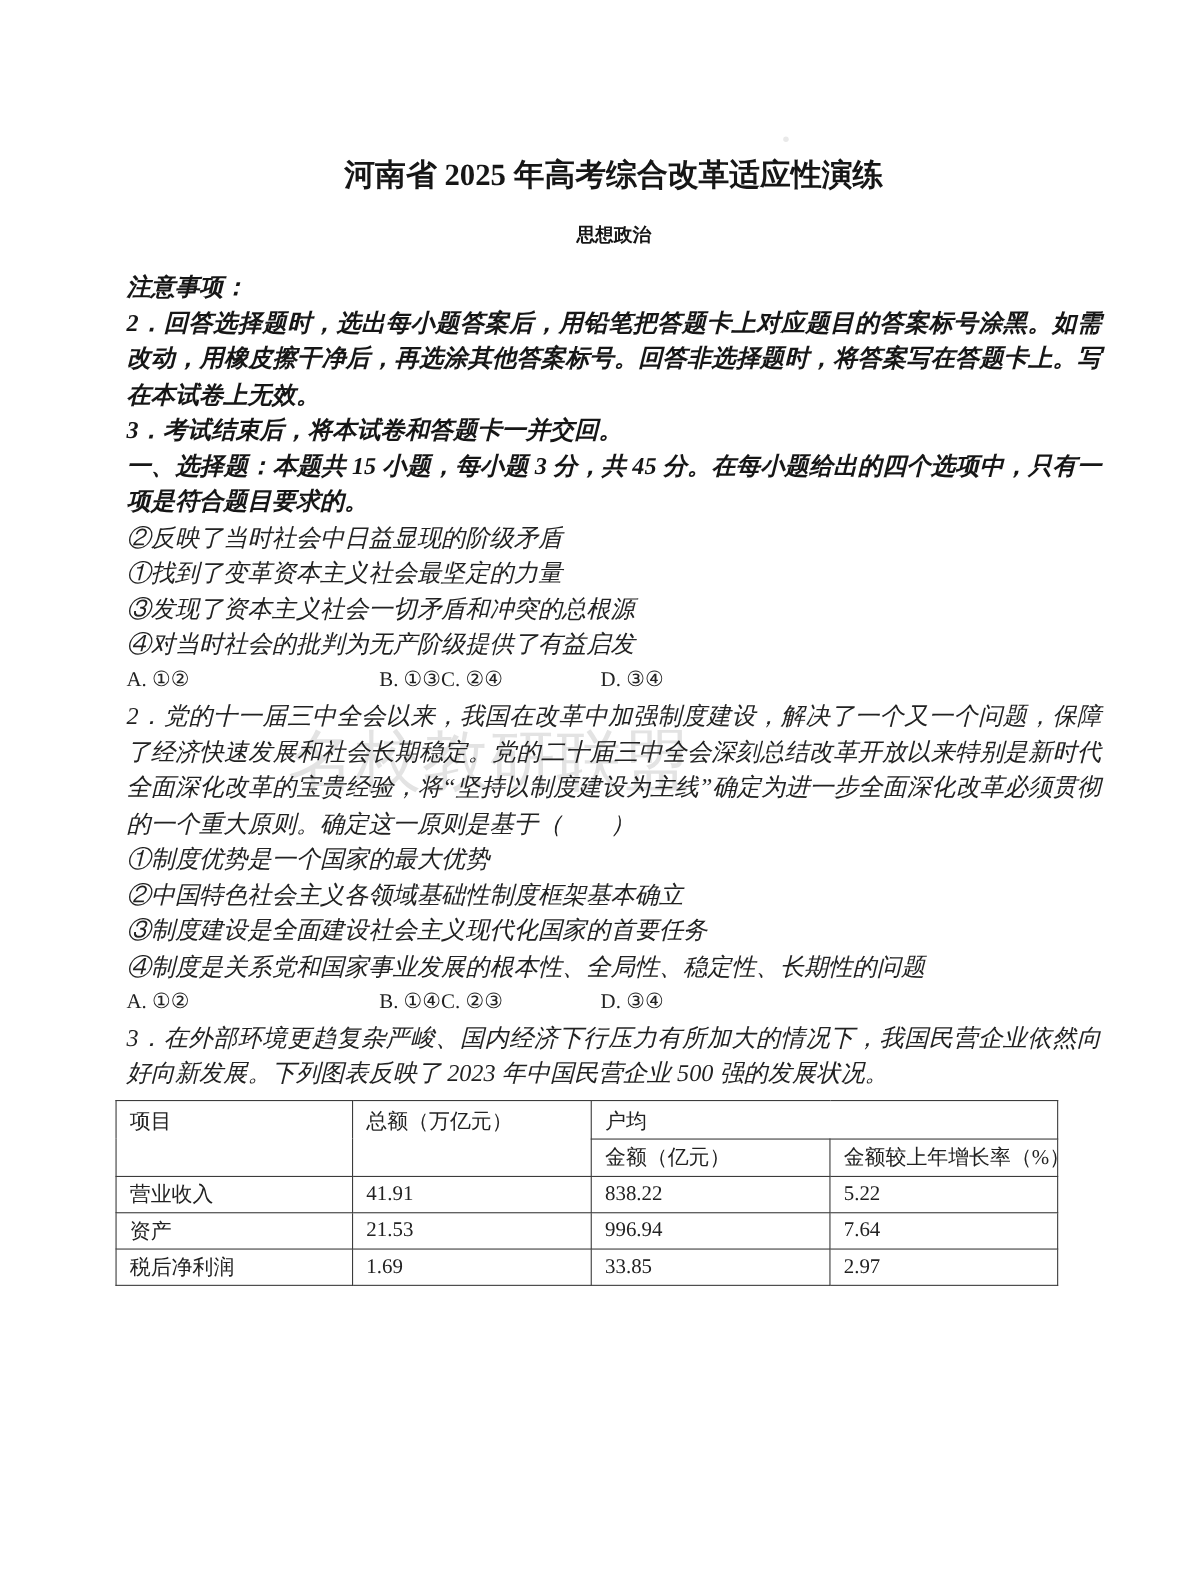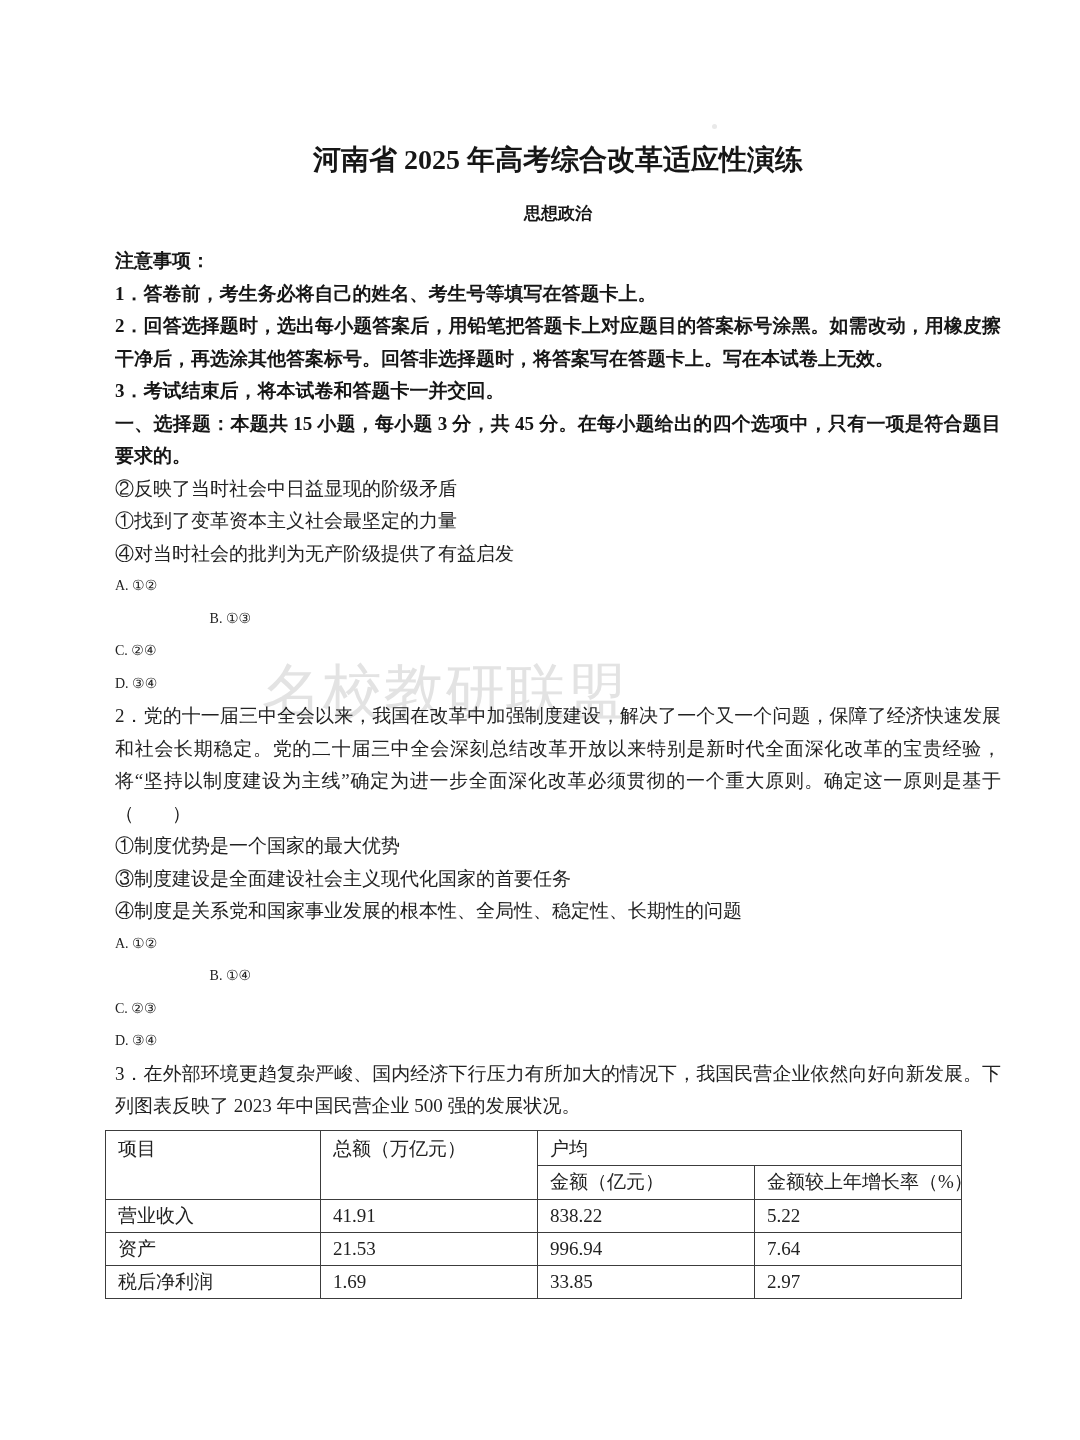--- a/index.html
+++ b/index.html
@@ -53,33 +53,33 @@
   .subtitle {
     text-align: center;
     font-size: 17px;
     font-weight: bold;
     line-height: 33px;
     margin-bottom: 15px;
     color: #161616;
   }
 
   p.line {
-    font-size: 19px;
+    font-size: 22px;
     line-height: 32.5px;
     text-align: justify;
     color: #222222;
+    font-style: italic;
   }
   p.bold { font-weight: bold; color: #161616; }
 
   .options {
     display: flex;
-    font-size: 14px;
+    font-size: 19px;
     line-height: 32.5px;
     color: #222222;
-    flex-direction: column;
   }
   .options span:nth-child(1) { width: 150px; }
   .options span:nth-child(2) { width: 136px; text-align: right; }
   .options span:nth-child(3) { width: 145px; }
 
   table.data-table {
     border-collapse: collapse;
     width: 856px;
     margin-left: -10px;
     margin-top: 7px;
@@ -105,38 +105,39 @@
 
   <div class="watermark">名校教研联盟</div>
   <div class="faint-dot"></div>
 
   <div class="content">
 
     <div class="title">河南省 2025 年高考综合改革适应性演练</div>
     <div class="subtitle">思想政治</div>
 
     <p class="line bold">注意事项：</p>
-    <p class="line bold">1．答卷前，考生务必将自己的姓名、考生号等填写在答题卡上。</p>
     <p class="line bold">2．回答选择题时，选出每小题答案后，用铅笔把答题卡上对应题目的答案标号涂黑。如需改动，用橡皮擦干净后，再选涂其他答案标号。回答非选择题时，将答案写在答题卡上。写在本试卷上无效。</p>
     <p class="line bold">3．考试结束后，将本试卷和答题卡一并交回。</p>
 
     <p class="line bold">一、选择题：本题共 15 小题，每小题 3 分，共 45 分。在每小题给出的四个选项中，只有一项是符合题目要求的。</p>
 
     <p class="line">②反映了当时社会中日益显现的阶级矛盾</p>
     <p class="line">①找到了变革资本主义社会最坚定的力量</p>
+    <p class="line">③发现了资本主义社会一切矛盾和冲突的总根源</p>
     <p class="line">④对当时社会的批判为无产阶级提供了有益启发</p>
     <div class="options">
       <span>A. ①②</span>
       <span>B. ①③</span>
       <span>C. ②④</span>
       <span>D. ③④</span>
     </div>
 
     <p class="line">2．党的十一届三中全会以来，我国在改革中加强制度建设，解决了一个又一个问题，保障了经济快速发展和社会长期稳定。党的二十届三中全会深刻总结改革开放以来特别是新时代全面深化改革的宝贵经验，将“坚持以制度建设为主线”确定为进一步全面深化改革必须贯彻的一个重大原则。确定这一原则是基于（　　）</p>
     <p class="line">①制度优势是一个国家的最大优势</p>
+    <p class="line">②中国特色社会主义各领域基础性制度框架基本确立</p>
     <p class="line">③制度建设是全面建设社会主义现代化国家的首要任务</p>
     <p class="line">④制度是关系党和国家事业发展的根本性、全局性、稳定性、长期性的问题</p>
     <div class="options">
       <span>A. ①②</span>
       <span>B. ①④</span>
       <span>C. ②③</span>
       <span>D. ③④</span>
     </div>
 
     <p class="line">3．在外部环境更趋复杂严峻、国内经济下行压力有所加大的情况下，我国民营企业依然向好向新发展。下列图表反映了 2023 年中国民营企业 500 强的发展状况。</p>

